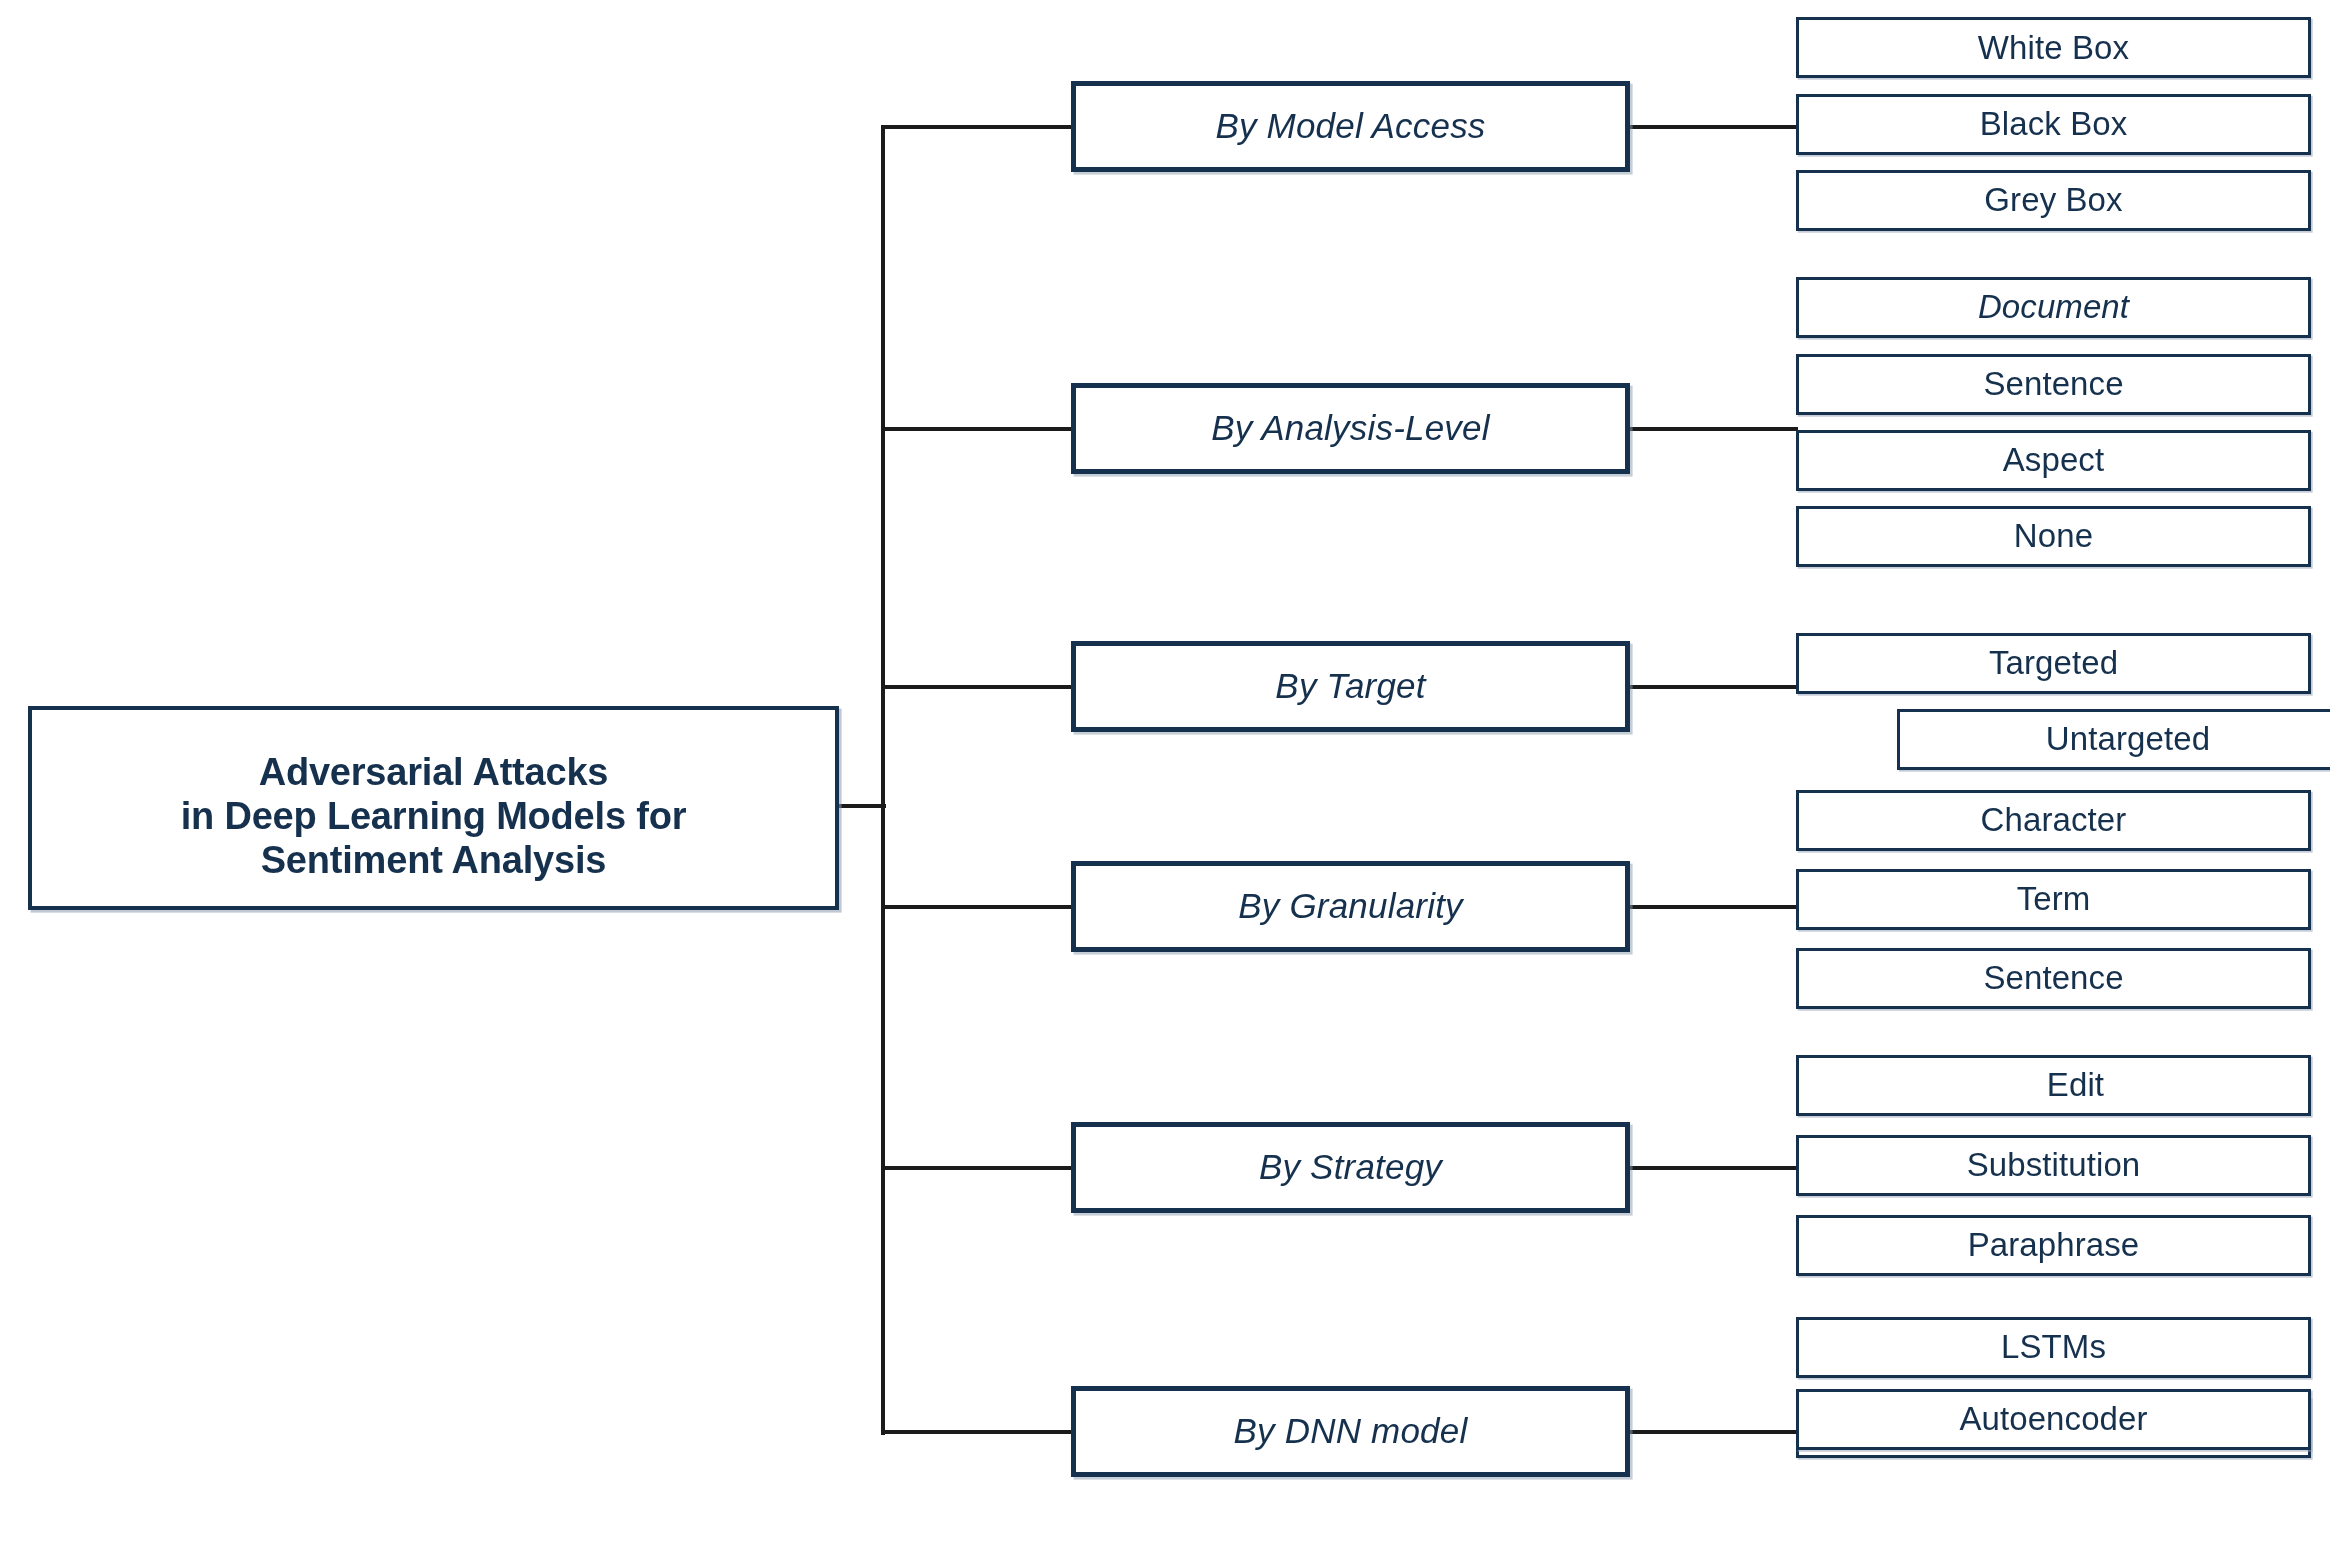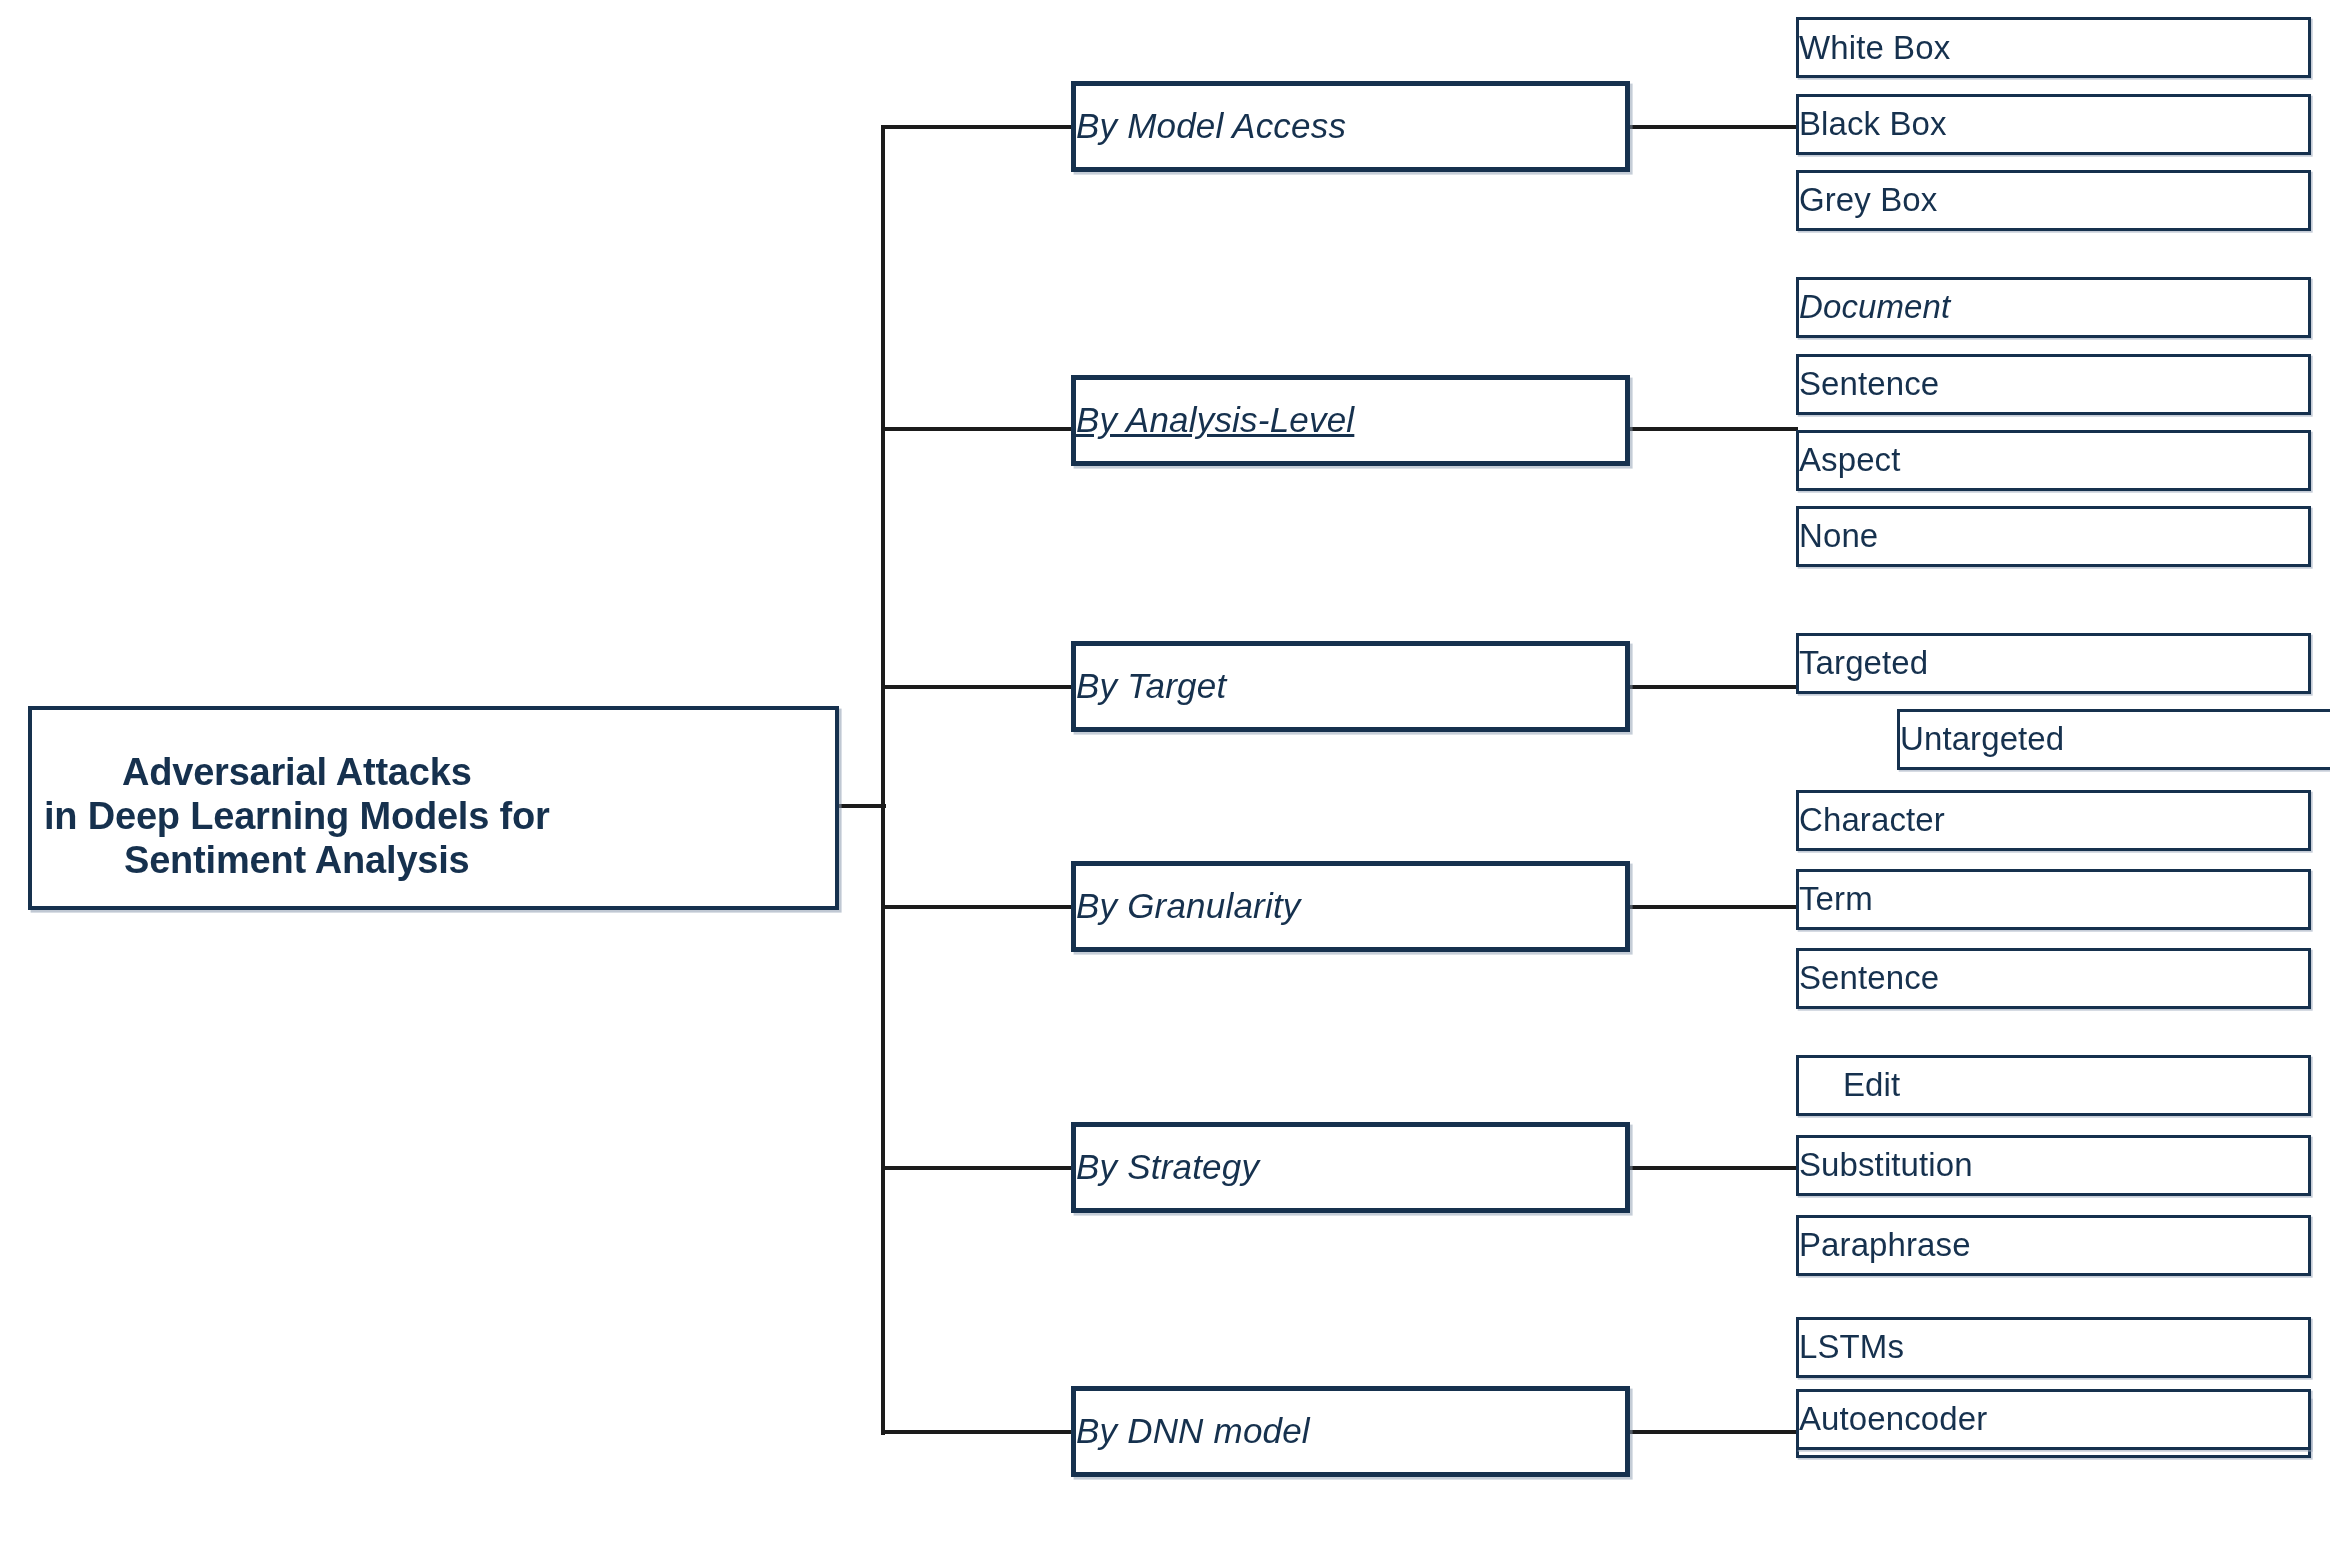--- a/index.html
+++ b/index.html
@@ -19,20 +19,21 @@
     overflow: hidden;
   }
 
   
   .node {
     position: absolute;
     box-sizing: border-box;
     background: #ffffff;
     display: flex;
     align-items: center;
+    justify-content: center;
     text-align: center;
     color: #16314e;
     line-height: 1.16;
   }
 
   
   .node.root {
     border: 4.3px solid #16314e;
     font-weight: bold;
     font-size: 38px;
@@ -97,21 +98,21 @@
 
   <div class="node root" style="left:28px; top:706px; width:811px; height:204px;">
     <span class="txt">Adversarial Attacks
 in Deep Learning Models for
 Sentiment Analysis</span>
   </div>
 
   <div class="node category" style="left:1071px; top:81px; width:559px; height:91px;">
     <span>By Model Access</span>
   </div>
-  <div class="node category" style="left:1071px; top:375px; width:559px; height:91px;text-decoration:underline;">
+  <div class="node category" style="left:1071px; top:383px; width:559px; height:91px;">
     <span>By Analysis-Level</span>
   </div>
   <div class="node category" style="left:1071px; top:641px; width:559px; height:91px;">
     <span>By Target</span>
   </div>
   <div class="node category" style="left:1071px; top:861px; width:559px; height:91px;">
     <span>By Granularity</span>
   </div>
   <div class="node category" style="left:1071px; top:1122px; width:559px; height:91px;">
     <span>By Strategy</span>

